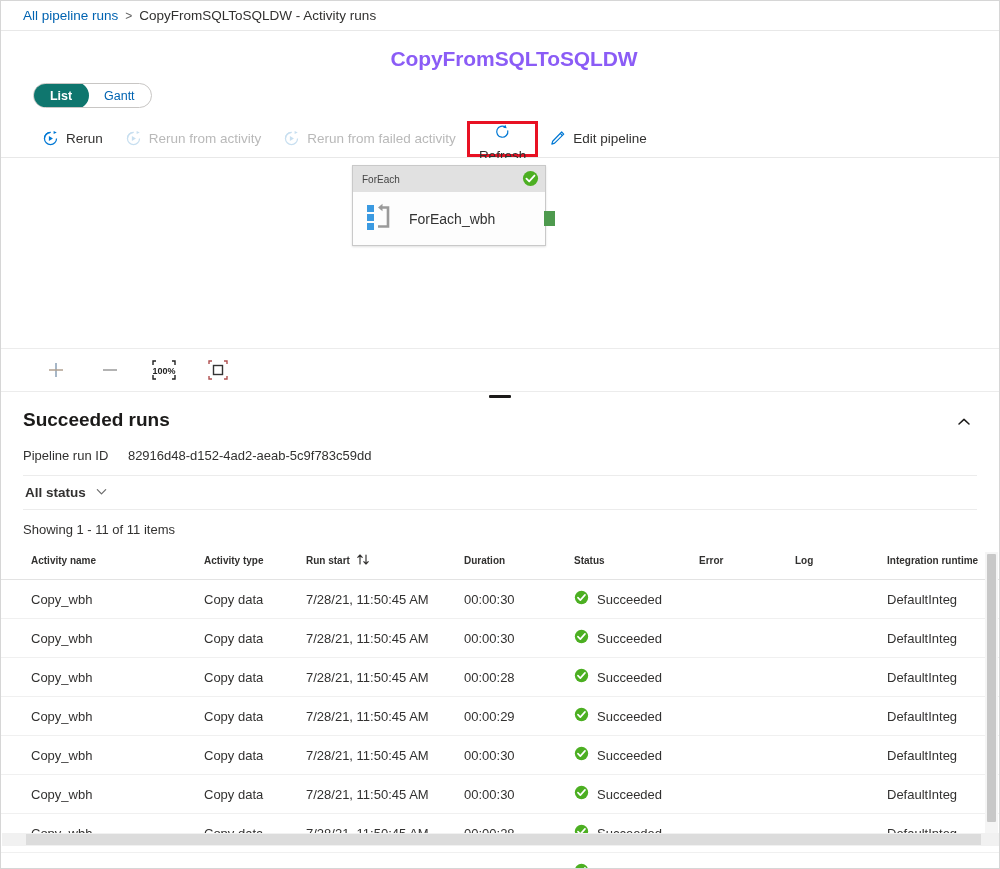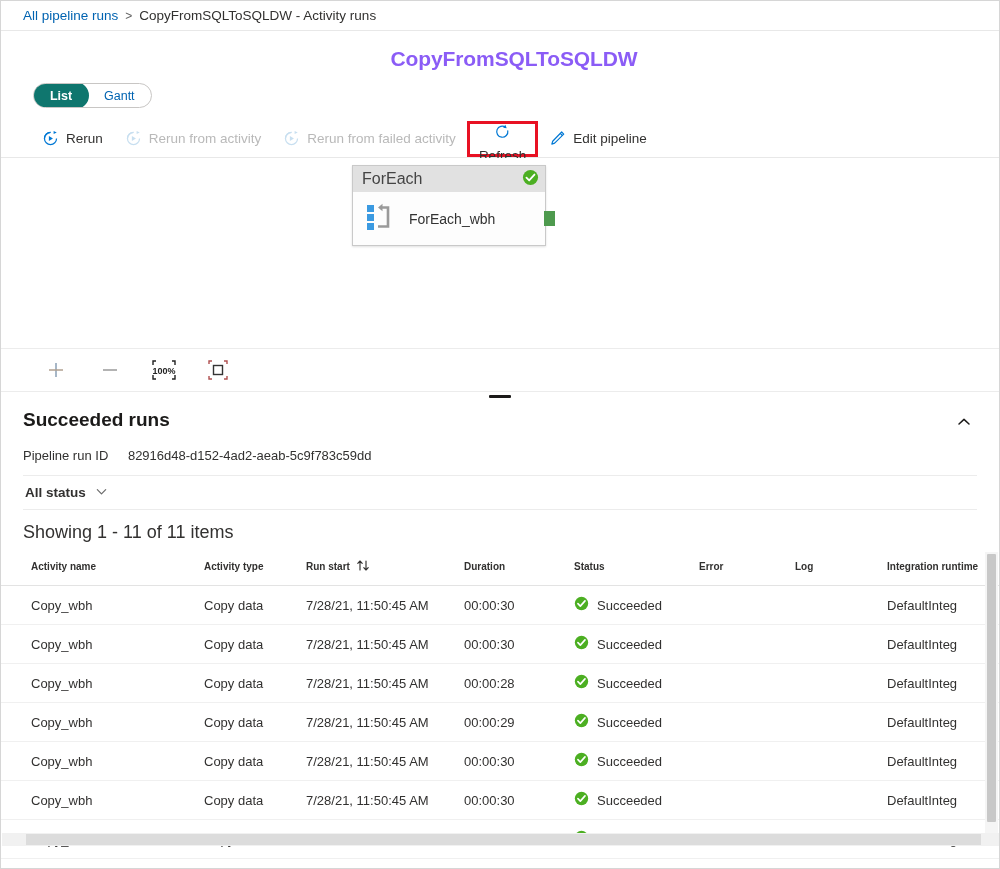--- a/index.html
+++ b/index.html
@@ -117,21 +117,21 @@
     background: #fdfdfd;
     border: 1px solid #c9c9c9;
     box-shadow: 0 1px 2px rgba(0,0,0,0.12);
   }
   .node-head {
     height: 26px;
     background: #e1e1e1;
     display: flex;
     align-items: center;
     padding: 0 6px 0 9px;
-    font-size: 16px;
+    font-size: 10px;
     color: #444;
   }
   .node-head .node-title { flex: 1; }
   .node-body {
     height: 53px;
     display: flex;
     align-items: center;
     padding-left: 14px;
     gap: 16px;
     background: #fdfdfd;
@@ -212,21 +212,21 @@
     display: flex; align-items: center; gap: 9px;
     font-size: 13.5px; font-weight: bold;
     color: #323130;
     padding: 0 8px 0 2px;
     height: 28px;
     cursor: pointer;
   }
 
   .showing {
     padding: 12px 0 0 22px;
-    font-size: 18px;
+    font-size: 13px;
     color: #323130;
   }
 
   
   .table-wrap {
     margin-top: 10px;
     position: relative;
     overflow: hidden;
   }
   table.runs {

